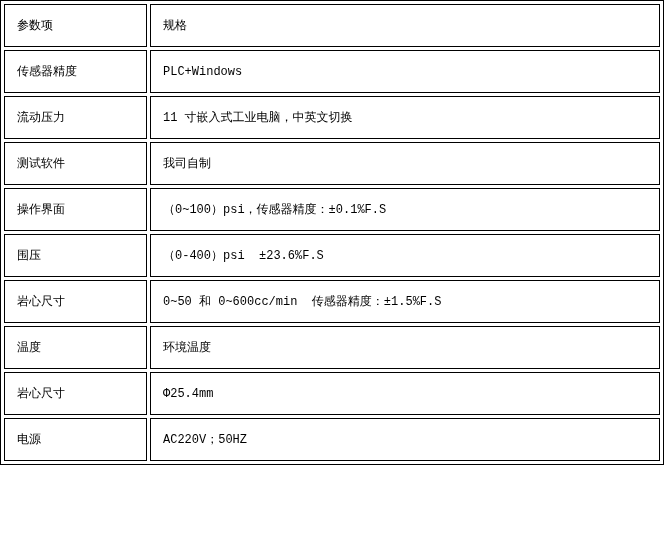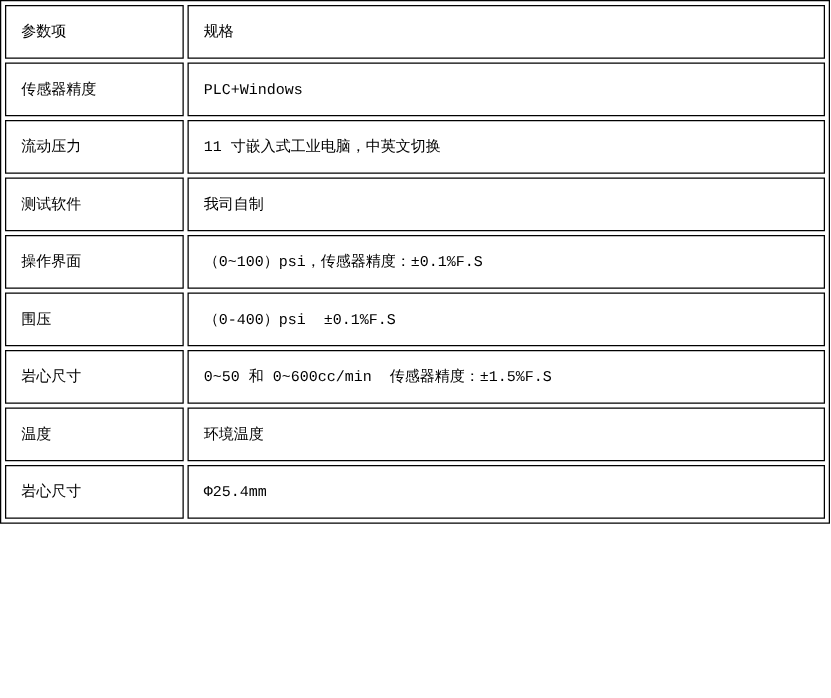--- a/index.html
+++ b/index.html
@@ -57,28 +57,32 @@
     <tr>
       <td>测试软件</td>
       <td>我司自制</td>
     </tr>
     <tr>
       <td>操作界面</td>
       <td>（0~100）psi，传感器精度：±0.1%F.S</td>
     </tr>
     <tr>
       <td>围压</td>
-      <td>（0-400）psi  ±0.1%F.S</td>
+      <td>（0-400）psi  ±23.6%F.S</td>
     </tr>
     <tr>
       <td>岩心尺寸</td>
       <td>0~50 和 0~600cc/min  传感器精度：±1.5%F.S</td>
     </tr>
     <tr>
       <td>温度</td>
       <td>环境温度</td>
     </tr>
     <tr>
       <td>岩心尺寸</td>
       <td>Φ25.4mm</td>
     </tr>
+    <tr>
+      <td>电源</td>
+      <td>AC220V；50HZ</td>
+    </tr>
   </tbody>
 </table>
 
 </body></html>

